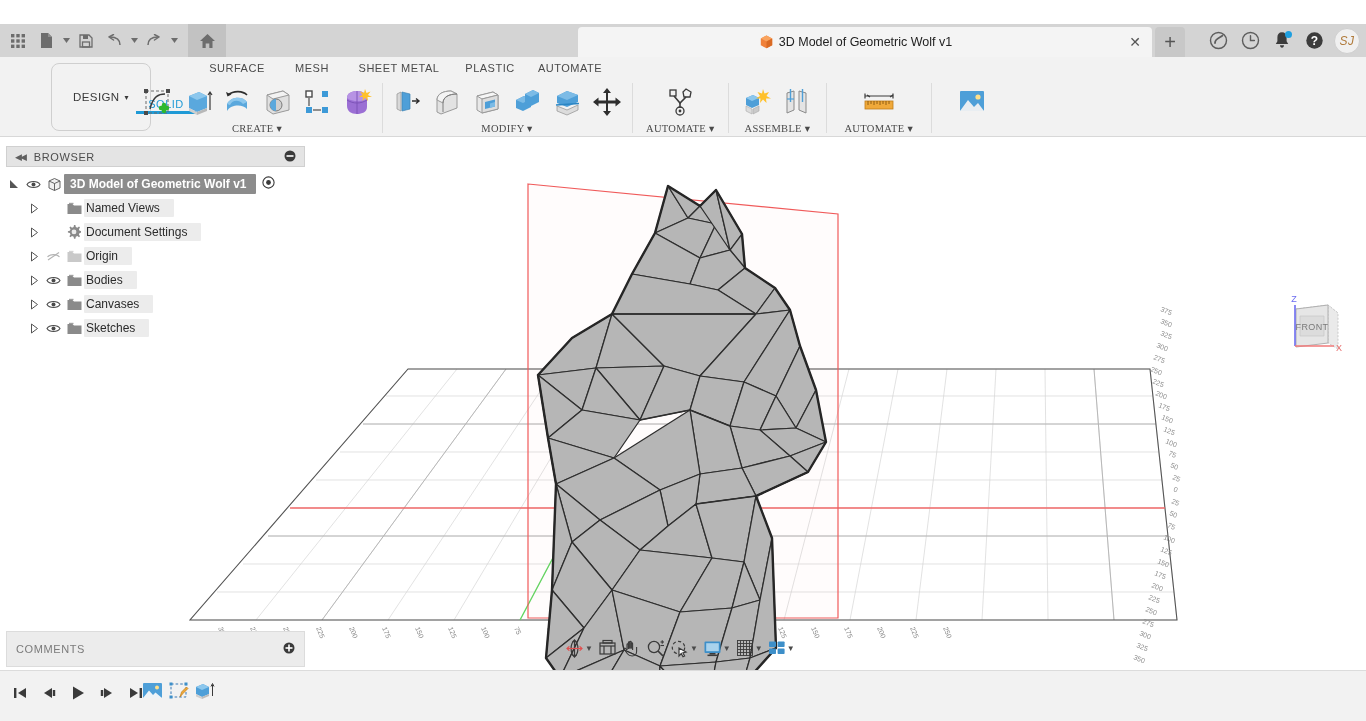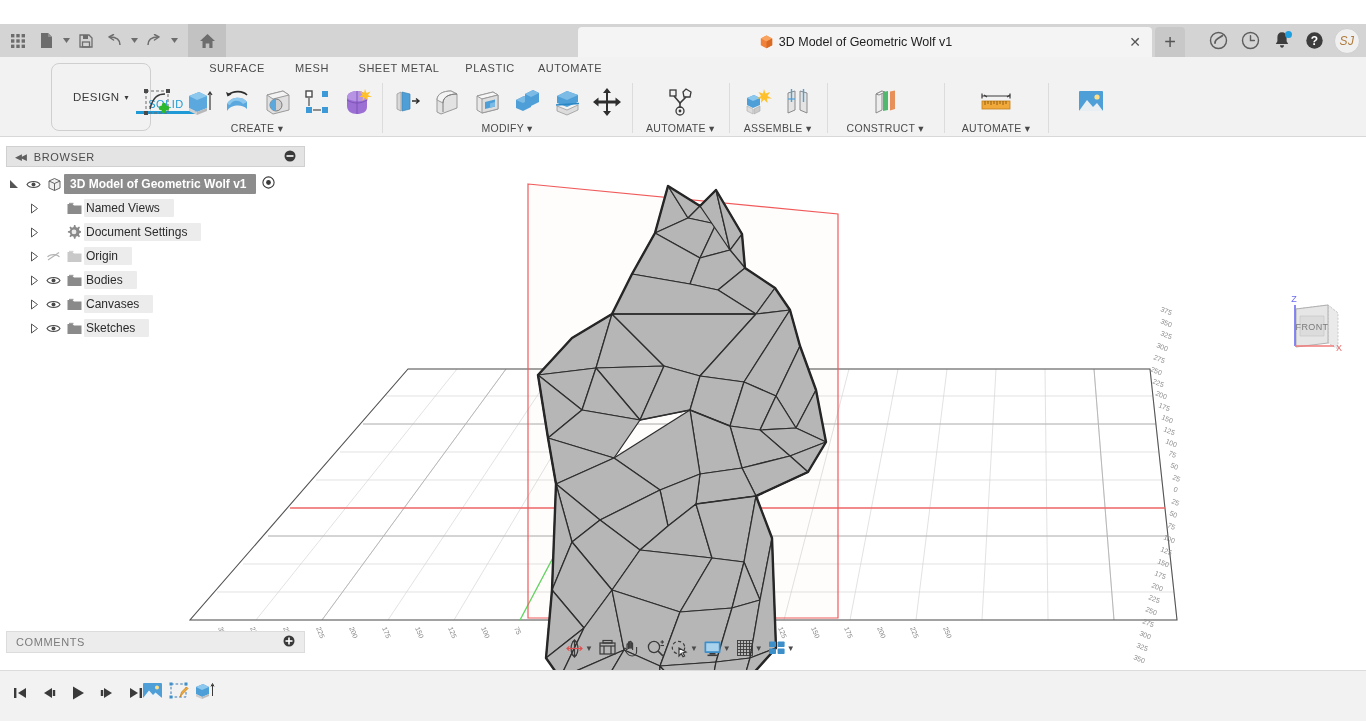--- a/index.html
+++ b/index.html
@@ -122,21 +122,21 @@
     content: ""; position: absolute; left: 0; top: 2px; bottom: 2px;
     width: 1px; background: #dcdcdc;
   }
   .panelicons { display: flex; align-items: center; gap: 2px; height: 42px; }
   .tbtn {
     width: 38px; height: 40px; display: flex; align-items: center;
     justify-content: center; border-radius: 3px;
   }
   .panellabel {
     font-size: 10.5px; color: #4a4a4a; letter-spacing: .3px;
-    margin-top: -1px; white-space: nowrap;
+    margin-top: -1px; white-space: nowrap; font-family: Liberation Serif, serif;
   }
   .browser-hdr {
     width: 299px; height: 21px; background: #e4e4e4;
     border: 1px solid #d0d0d0;
     display: flex; align-items: center; padding: 0 8px;
   }
   .browser-hdr .collapse { color: #5f5f5f; font-size: 9px; letter-spacing: -2px; margin-right: 9px;}
   .browser-hdr .btitle { font-size: 11px; color: #4d4d4d; letter-spacing: .6px; }
   .browser-hdr .minus { margin-left: auto; }
   .tree { position: absolute; left: 6px; top: 172px; width: 299px; }
@@ -161,21 +161,21 @@
     display: flex; align-items: center; gap: 1px;
   }
   .nbtn {
     height: 24px; display: flex; align-items: center; justify-content: center;
     padding: 0 2px; color: #4a4a4a;
   }
   .ncaret { font-size: 8px; color: #4a4a4a; margin-left: 1px; }
 
   
   .comments {
-    position: absolute; left: 6px; top: 631px; width: 299px; height: 22px;
+    position: absolute; left: 6px; top: 631px; width: 299px; height: 36px;
     background: #ececec; border: 1px solid #dcdcdc;
     display: flex; align-items: center; padding: 0 9px;
   }
   .comments .clabel { font-size: 11px; color: #7b7b7b; letter-spacing: .6px; }
   .comments .cplus { margin-left: auto; }
 
   
   .timeline {
     position: absolute; left: 0; top: 670px; width: 1366px; height: 51px;
     background: #f2f2f2; border-top: 1px solid #dcdcdc;
@@ -475,36 +475,20 @@
               <line x1="6" y1="13" x2="13" y2="13" stroke="#4e9fd8" stroke-width="1.2"></line>
             </svg>
           </div>
         </div>
         <div class="panellabel">
           <span>ASSEMBLE</span>
           <span>▾</span>
         </div>
       </div>
 
-      <div class="panel" style="padding:0 20px;">
-        <div class="panelicons">
-          <div class="tbtn">
-            <svg width="32" height="32" viewBox="0 0 32 32">
-              <path d="M7 8 L13 5 L13 24 L7 27 Z" fill="#ededed" stroke="#8a8a8a" stroke-width="1"></path>
-              <path d="M7 8 L13 5 L16 6 L10 9 Z" fill="#fbfbfb" stroke="#8a8a8a" stroke-width="1"></path>
-              <path d="M14 6 L19 5 L19 24 L14 25 Z" fill="#52b86e"></path>
-              <path d="M21 5.5 L26 4.5 L26 23 L21 24.5 Z" fill="#e8905a"></path>
-            </svg>
-          </div>
-        </div>
-        <div class="panellabel">
-          <span>CONSTRUCT</span>
-          <span>▾</span>
-        </div>
-      </div>
 
       <div class="panel" style="padding:0 18px;">
         <div class="panelicons">
           <div class="tbtn">
             <svg width="34" height="32" viewBox="0 0 34 32">
               <path d="M3 10 H31 M3 7.5 V12.5 M31 7.5 V12.5" stroke="#3a3a3a" stroke-width="1.2" fill="none"></path>
               <path d="M5 9 L8 11 M31 9 L28 11" stroke="#3a3a3a" stroke-width="1.2"></path>
               <rect x="3" y="15" width="28" height="8" fill="#f0a93a" stroke="#c07d19" stroke-width="0.8"></rect>
               <g stroke="#7a4c09" stroke-width="0.8">
                 <line x1="6" y1="15" x2="6" y2="19"></line>

